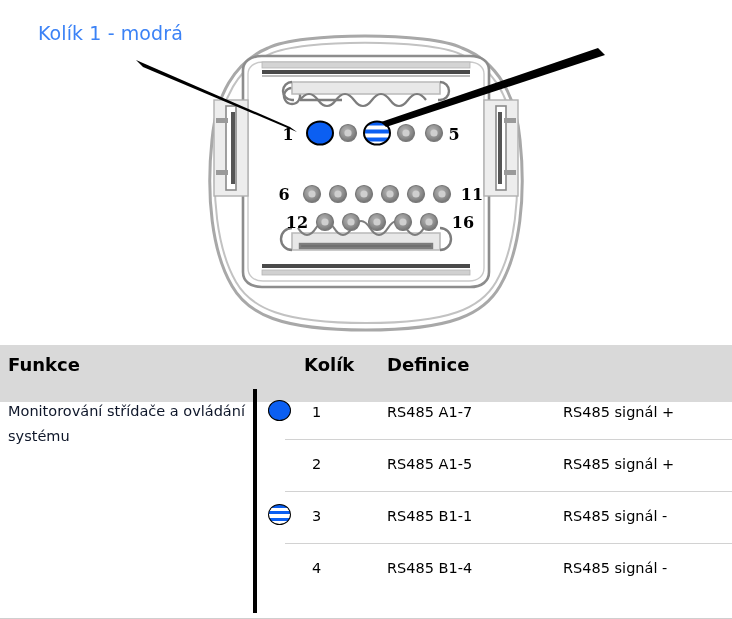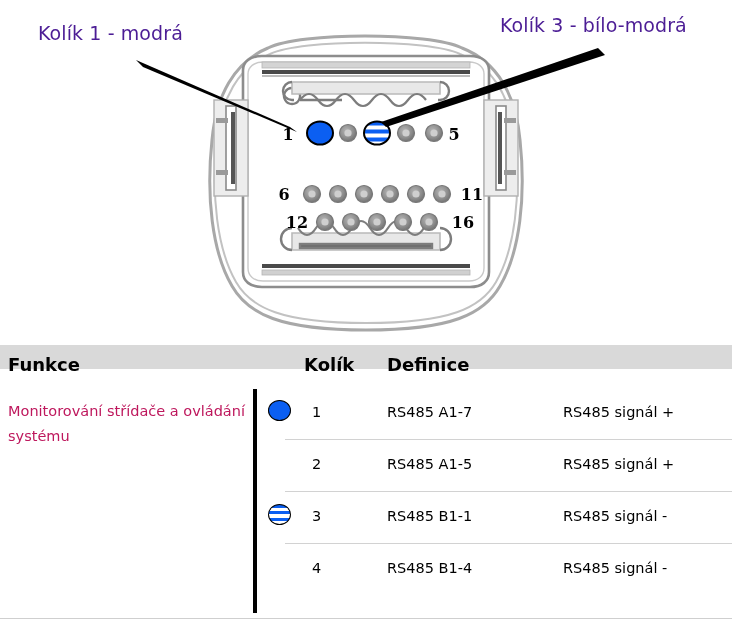--- a/index.html
+++ b/index.html
@@ -26,41 +26,41 @@
   #connector-svg {
     position: absolute;
     left: 0;
     top: 0;
   }
 
   .callout-label {
     position: absolute;
     font-family: "DejaVu Sans", sans-serif;
     font-size: 19px;
-    color: #4c1d95;
+    color: #3b82f6;
     white-space: nowrap;
     letter-spacing: 0.1px;
   }
   #callout-left-label  { left: 38px;  top: 22px; }
   #callout-right-label { left: 500px; top: 14px; }
 
   
   #pin-table {
     position: absolute;
     left: 0;
     top: 345px;
     width: 732px;
     height: 274px;
   }
   #table-header {
     position: absolute;
     left: 0;
     top: 0;
     width: 732px;
-    height: 24px;
+    height: 57px;
     background: #d9d9d9;
   }
   #table-header .th {
     position: absolute;
     top: 9px;
     font-family: "DejaVu Sans", sans-serif;
     font-weight: bold;
     font-size: 18px;
     color: #000000;
     white-space: nowrap;
@@ -80,21 +80,21 @@
 
   
   #funkce-cell {
     position: absolute;
     left: 8px;
     top: 12px;
     width: 238px;
     font-family: "DejaVu Sans", sans-serif;
     font-size: 14.5px;
     line-height: 25px;
-    color: #be185d;
+    color: #0f172a;
   }
 
   
   #column-divider {
     position: absolute;
     left: 253px;
     top: 2px;
     width: 4px;
     height: 224px;
     background: #000000;
@@ -342,21 +342,20 @@
 
     <text id="pinrow3-start" x="297" y="228" text-anchor="middle" font-family="DejaVu Serif, serif" font-size="16" font-weight="bold" fill="#000000">12</text>
     <text id="pinrow3-end" x="463" y="228" text-anchor="middle" font-family="DejaVu Serif, serif" font-size="16" font-weight="bold" fill="#000000">16</text>
 
     <polygon points="136,60 143,67 297,132 290,127" fill="#000000"></polygon>
     <polygon points="598,48 605,55 386,127 381,122" fill="#000000"></polygon>
   </svg>
 
   <div id="callout-left-label" class="callout-label">Kolík 1 - modrá</div>
 
-  <div id="callout-right-label" class="callout-label">Kolík 3 - bílo-modrá</div>
 </div>
 
 <div id="pin-table">
 
   <div id="table-header">
     <div id="th-funkce" class="th">Funkce</div>
     <div id="th-kolik" class="th">Kolík</div>
     <div id="th-definice" class="th">Definice</div>
   </div>
 

